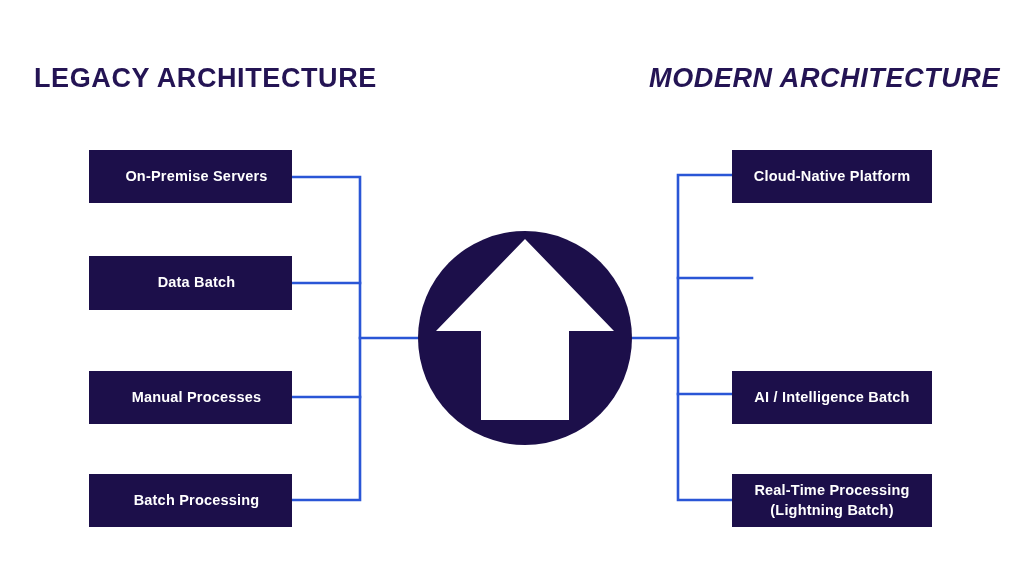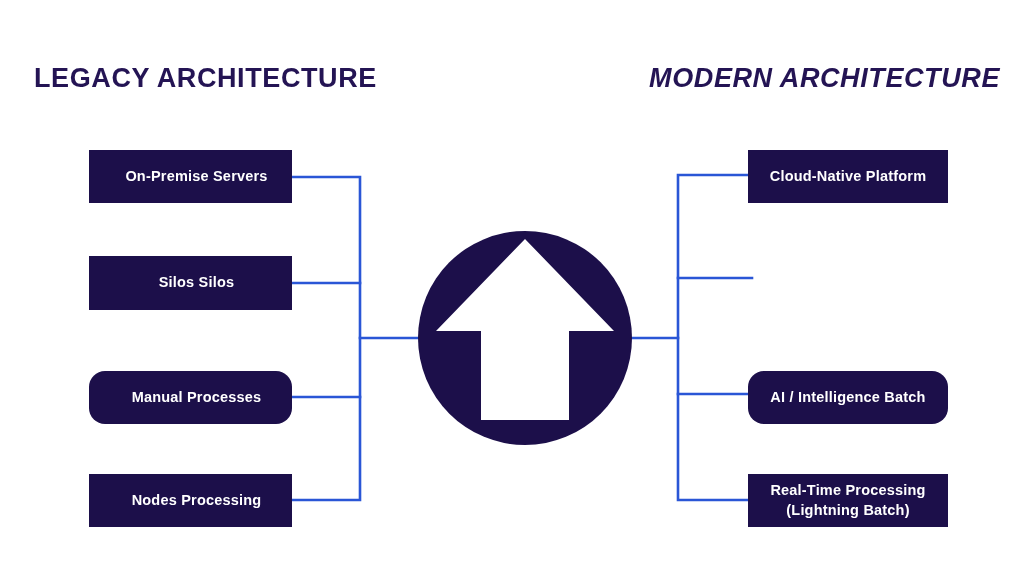--- a/index.html
+++ b/index.html
@@ -74,25 +74,25 @@
     box-sizing: border-box;
   }
   .node .node-label {
     display: block;
     white-space: pre-line;
   }
 
   
   .node.left  { left: 89px;  width: 203px; padding-left: 20px; }
   
-  .node.right { left: 748px; width: 200px; }
+  .node.right { left: 732px; width: 200px; }
 
   .row-1 { top: 150px; height: 53px; }
   .row-2 { top: 256px; height: 54px; }
-  .row-3 { top: 371px; height: 53px; border-radius: 16px; }
+  .row-3 { top: 371px; height: 53px; }
   .row-4 { top: 474px; height: 53px; }
 
   
   #center-emblem {
     position: absolute;
     left: 418px;
     top: 231px;
     width: 214px;
     height: 214px;
   }
@@ -123,27 +123,27 @@
 
   <svg id="center-emblem" viewBox="0 0 214 214">
     <circle cx="107" cy="107" r="107" fill="#1c0f4a"></circle>
     <polygon points="107,8 196,100 151,100 151,189 63,189 63,100 18,100" fill="#ffffff"></polygon>
   </svg>
 
   <div class="node left row-1">
     <span class="node-label">On-Premise Servers</span>
   </div>
   <div class="node left row-2">
-    <span class="node-label">Silos Silos</span>
+    <span class="node-label">Data Batch</span>
   </div>
   <div class="node left row-3">
     <span class="node-label">Manual Processes</span>
   </div>
   <div class="node left row-4">
-    <span class="node-label">Nodes Processing</span>
+    <span class="node-label">Batch Processing</span>
   </div>
 
   <div class="node right row-1">
     <span class="node-label">Cloud-Native Platform</span>
   </div>
   <div class="node right row-3">
     <span class="node-label">AI / Intelligence Batch</span>
   </div>
   <div class="node right row-4">
     <span class="node-label">Real-Time Processing

